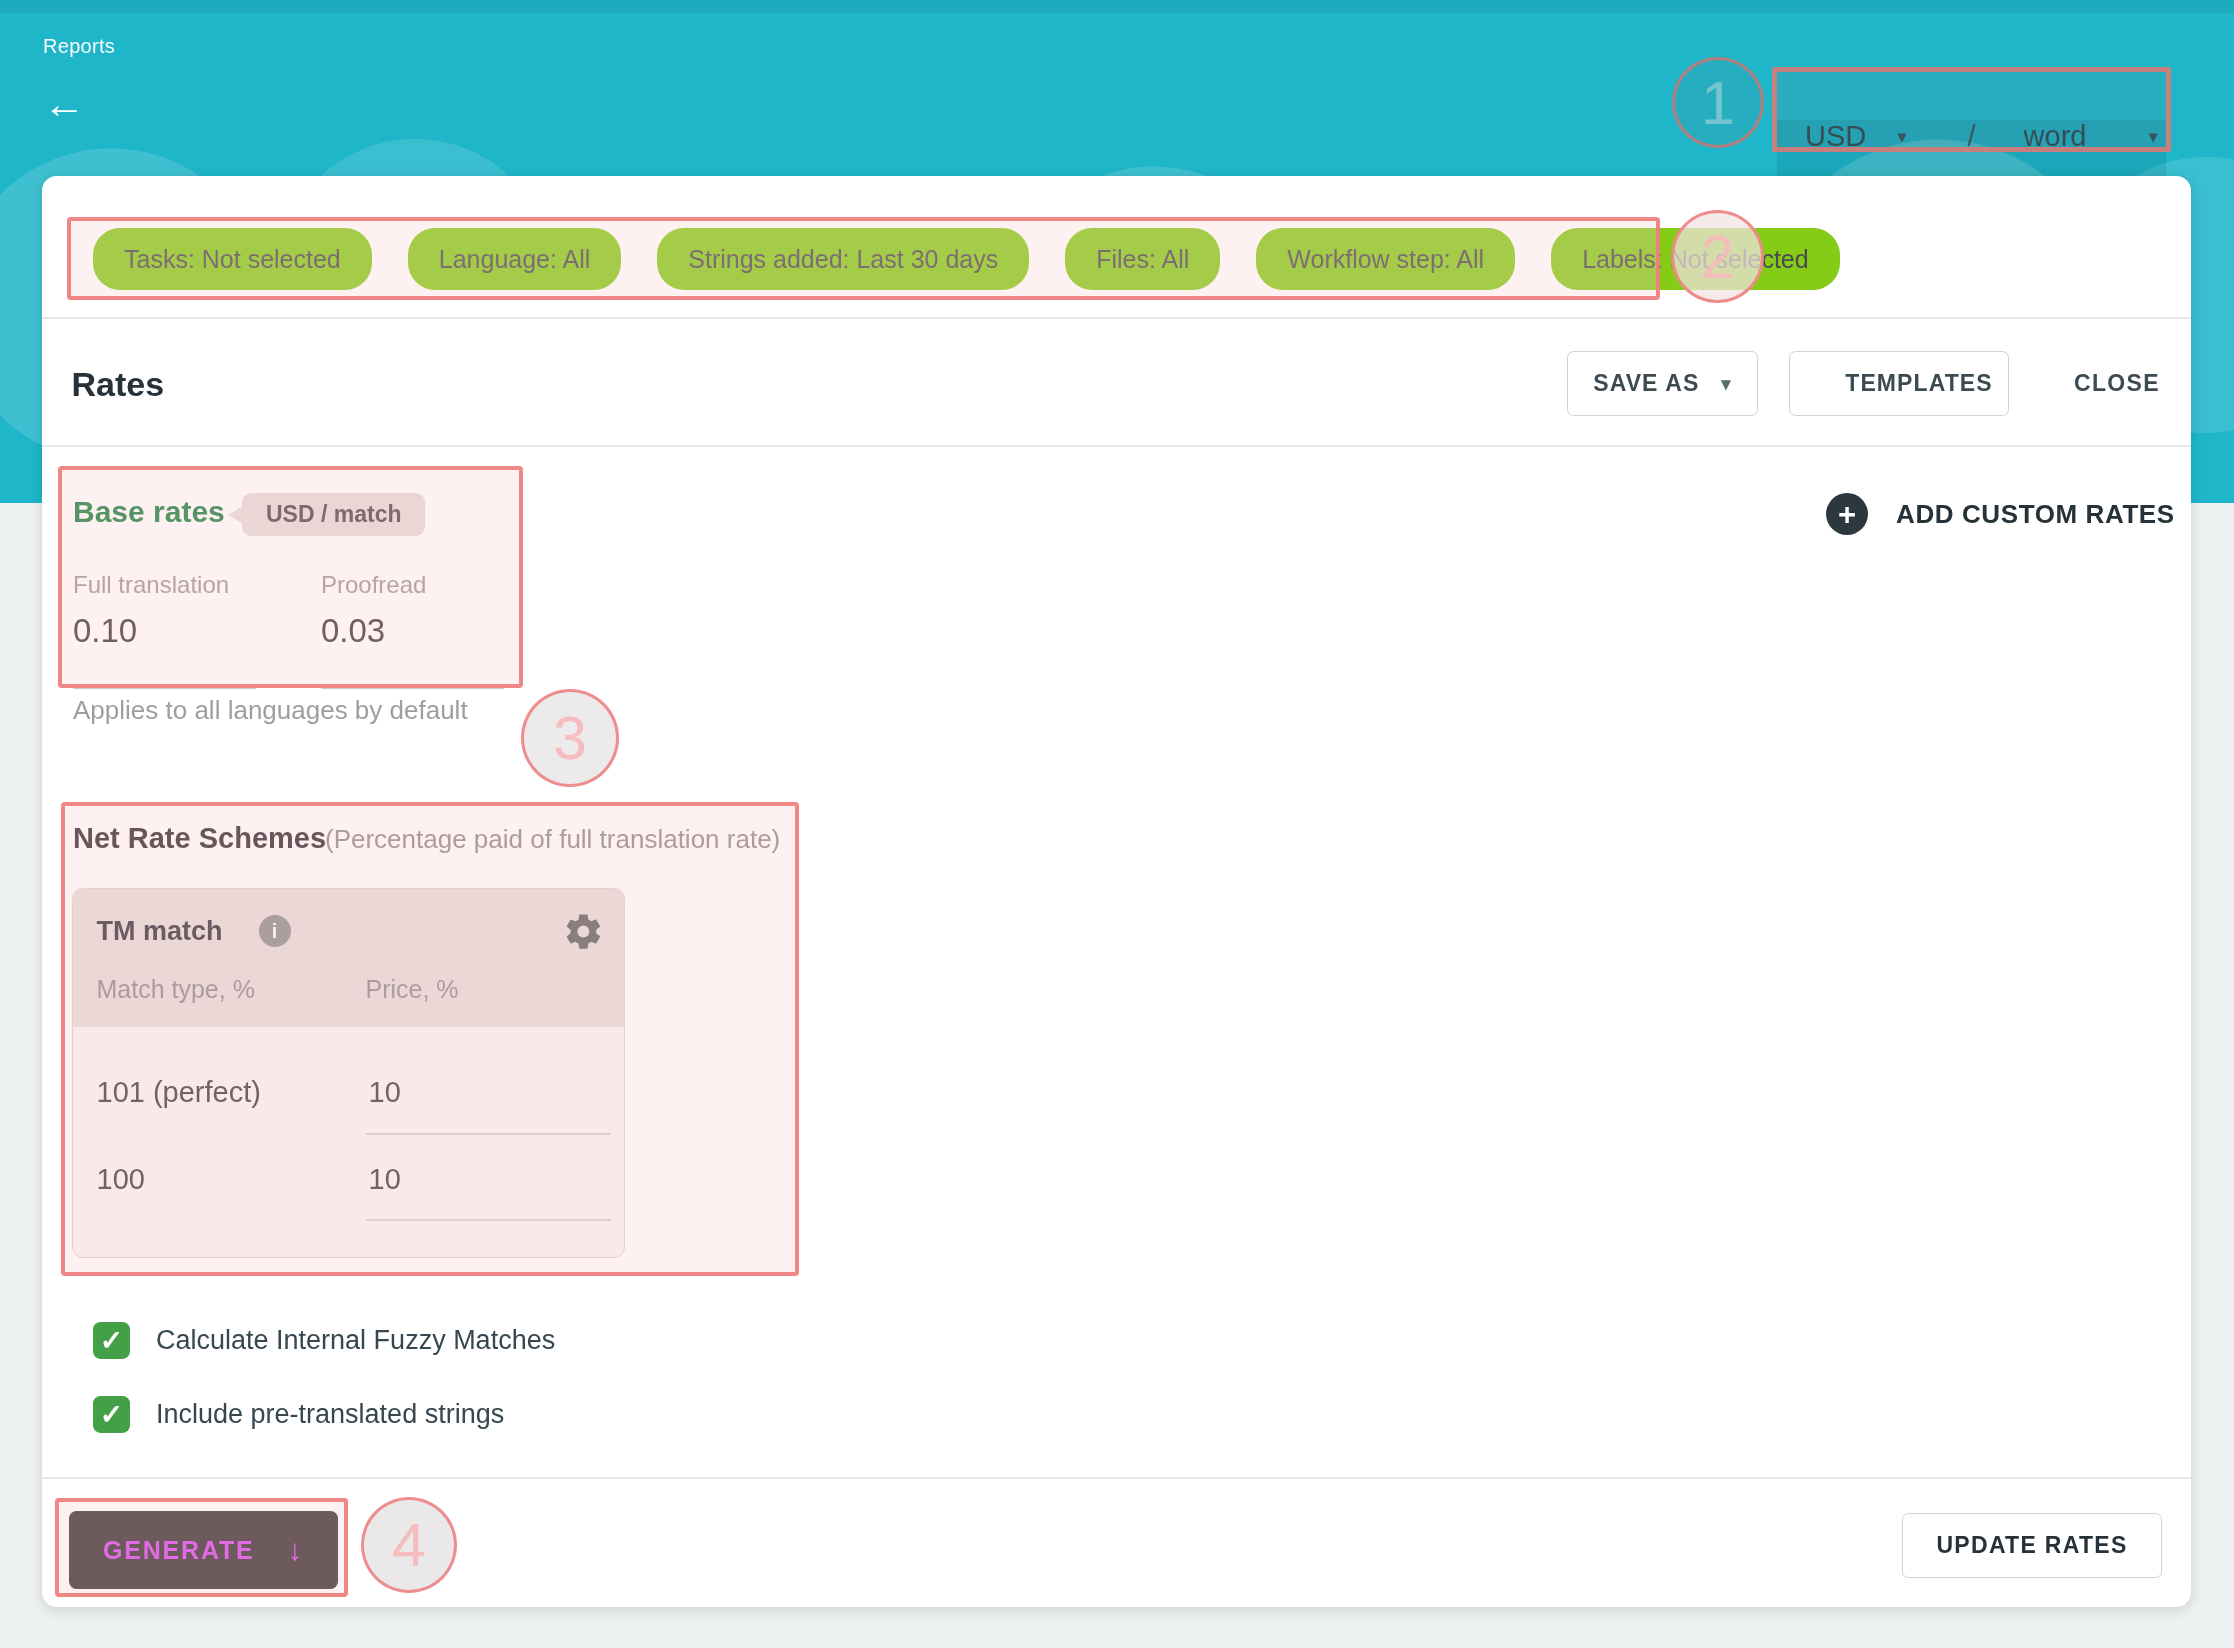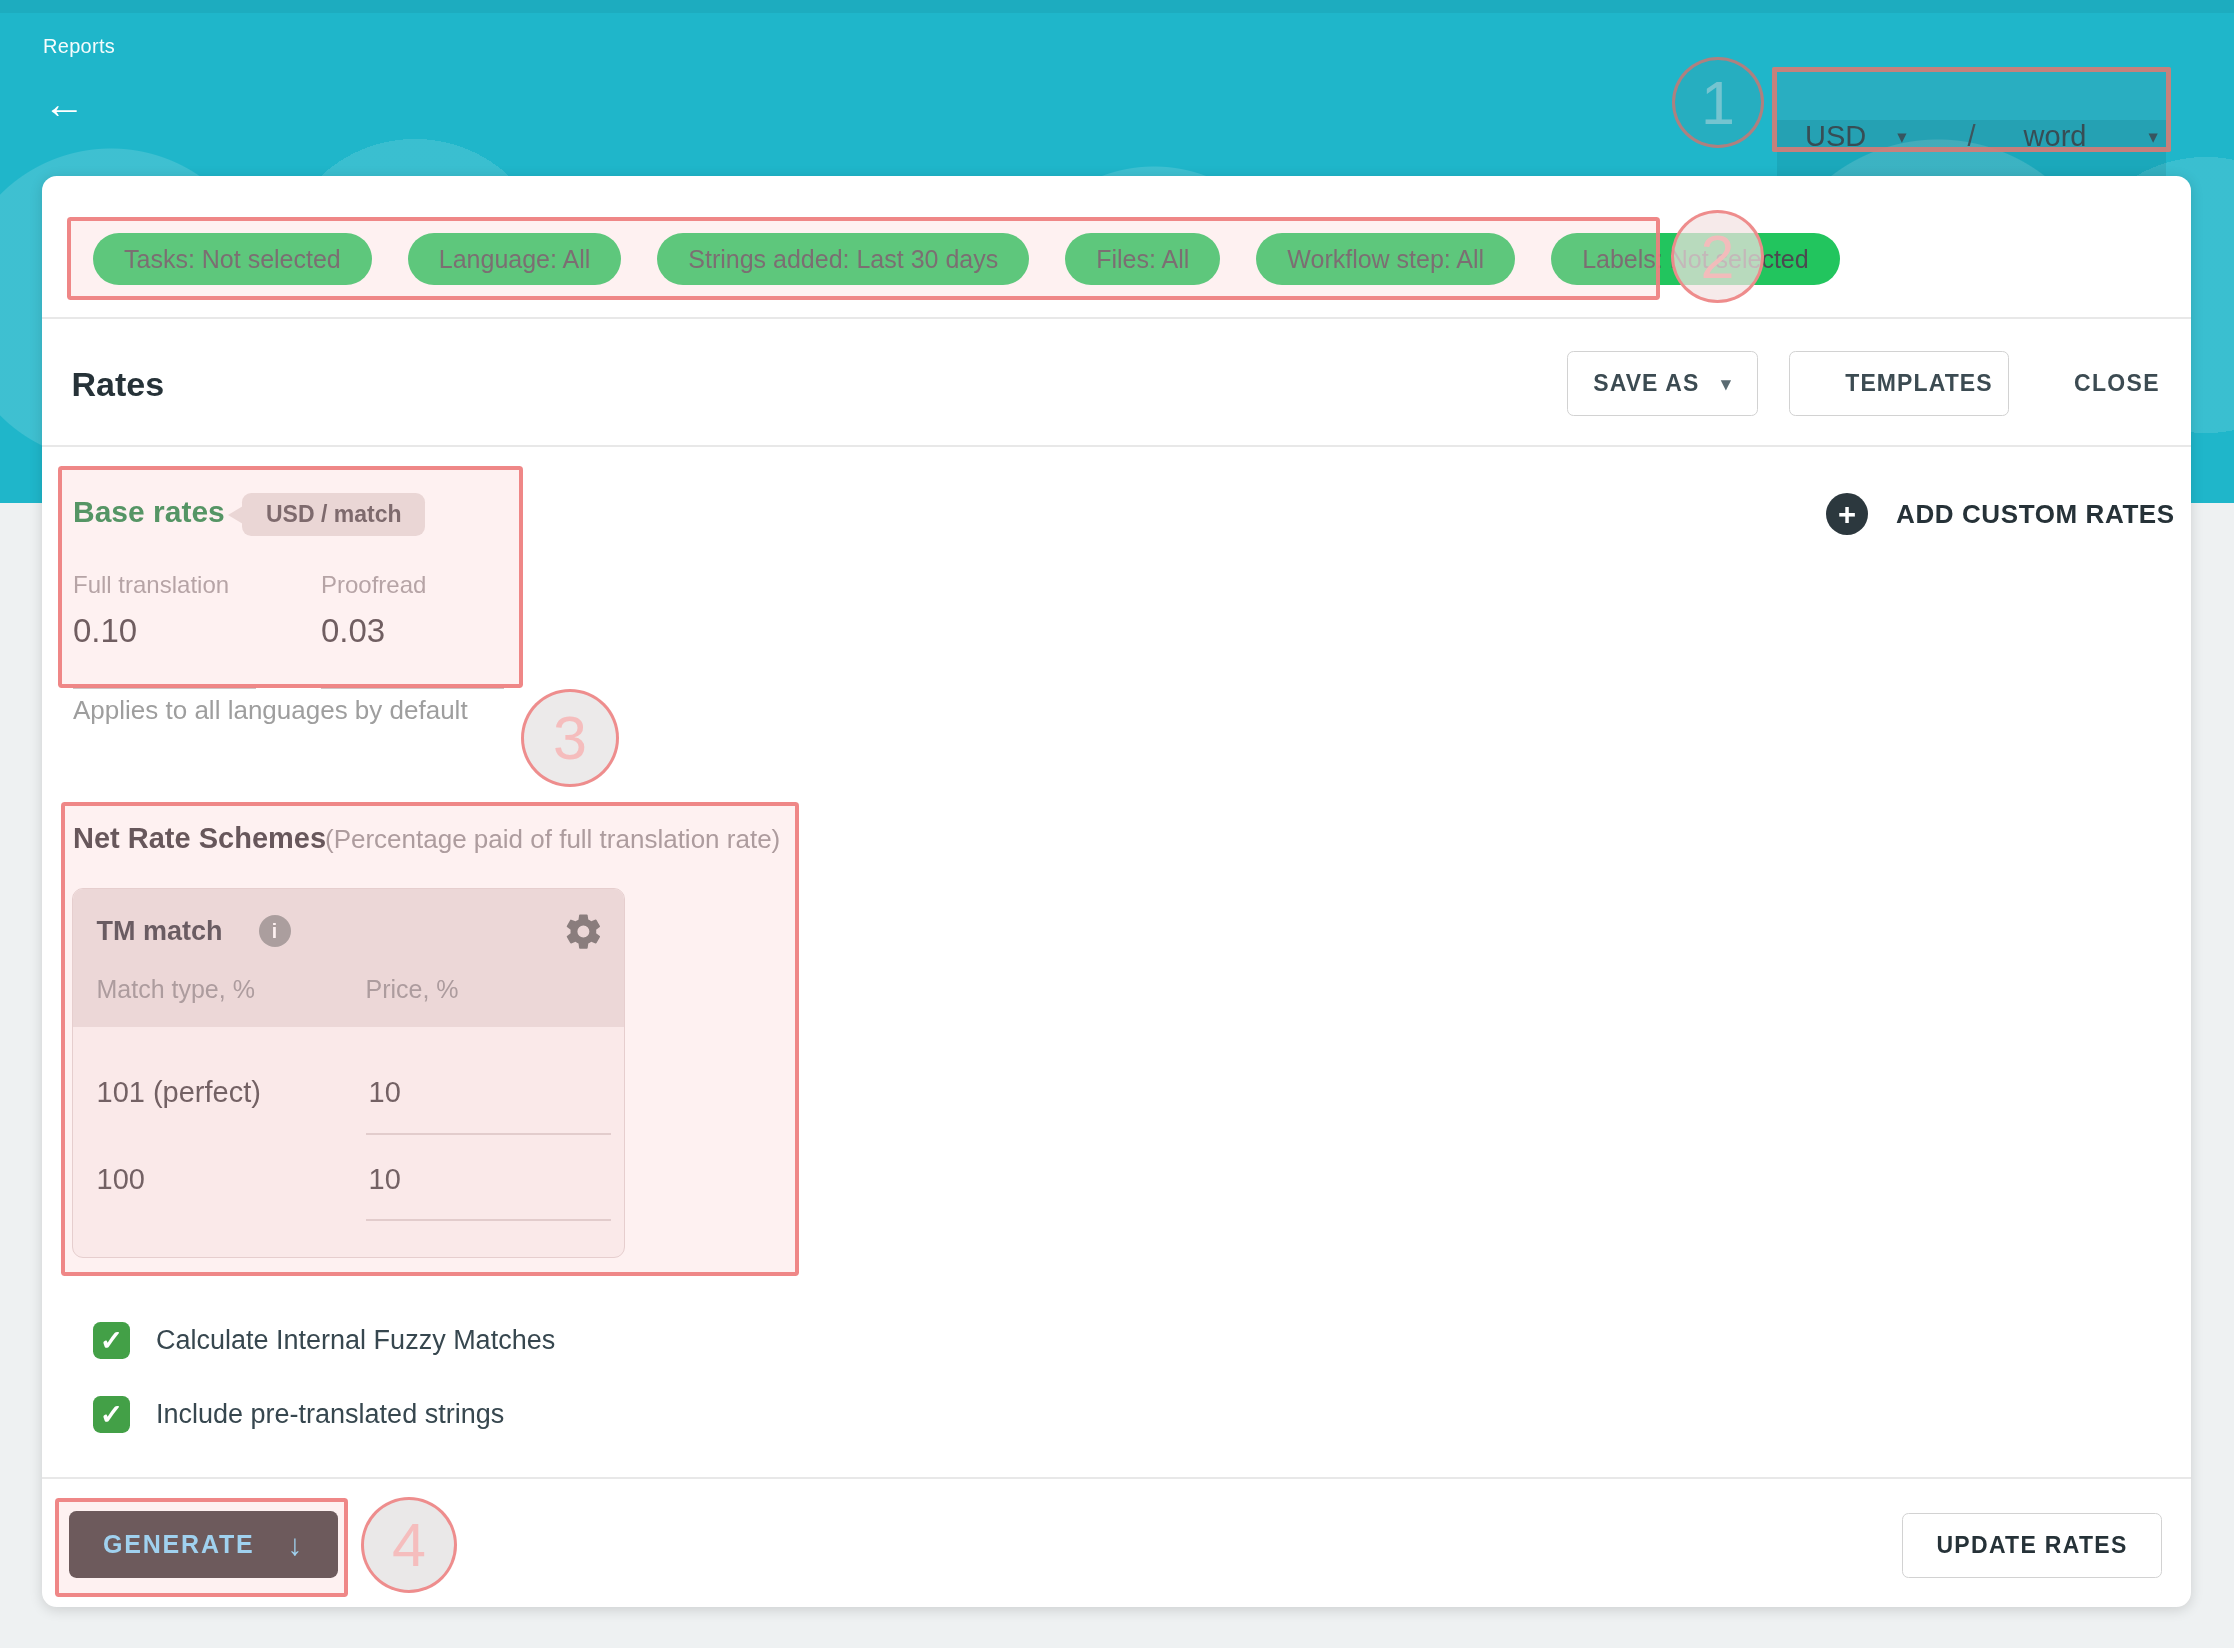--- a/index.html
+++ b/index.html
@@ -62,21 +62,21 @@
   .divider.d1 { top:141px; }
   .divider.d2 { top:269px; }
   .divider.d3 { top:1301px; }
 
   
   .chips-row {
     position:absolute; left:51px; top:56px; height:54px;
     display:flex; align-items:center; gap:36px;
   }
   .chip {
-    height:52px; border-radius:27px; background:#22c55e;
+    height:62px; border-radius:27px; background:#84cc16;
     display:flex; align-items:center; padding:12px 31px;
     font-size:25px; color:#4b4a50; cursor:pointer; white-space:nowrap;
   }
 
   
   .rates-title { position:absolute; left:29.5px; top:189px; font-size:34px; font-weight:700; color:#263238; }
   .btn-outline {
     position:absolute; height:65px; border:1.8px solid #d2d2d2; border-radius:6.5px;
     background:#fff; display:flex; align-items:center; justify-content:center;
     font-size:23px; font-weight:700; color:#3c4b52; letter-spacing:1.1px; cursor:pointer;
@@ -150,24 +150,24 @@
   .opt2 { top:1220px; }
   .checkbox {
     width:37px; height:37px; border-radius:7.4px; background:#43a047;
     display:flex; align-items:center; justify-content:center; cursor:pointer;
     color:#fff; font-size:28px; font-weight:700; line-height:1;
   }
   .opt-label { font-size:27px; color:#37474f; }
 
   
   .btn-generate {
-    position:absolute; left:27px; top:1335px; width:269px; height:67px;
+    position:absolute; left:27px; top:1335px; width:269px; height:78px;
     background:#362f31; border-radius:7.4px; border:none; cursor:pointer;
     display:flex; align-items:center; justify-content:center; gap:33px;
-    color:#7dd3fc; font-size:25px; font-weight:700; letter-spacing:1.8px;
+    color:#d946ef; font-size:25px; font-weight:700; letter-spacing:1.8px;
   }
   .gen-arrow { font-size:29.5px; font-weight:400; }
   .btn-update {
     left:1860px; top:1337px; width:260px; height:65px;
     letter-spacing:1.3px; color:#263238;
   }
 
   
   .ann { position:absolute; pointer-events:none; }
   .ann-box {

